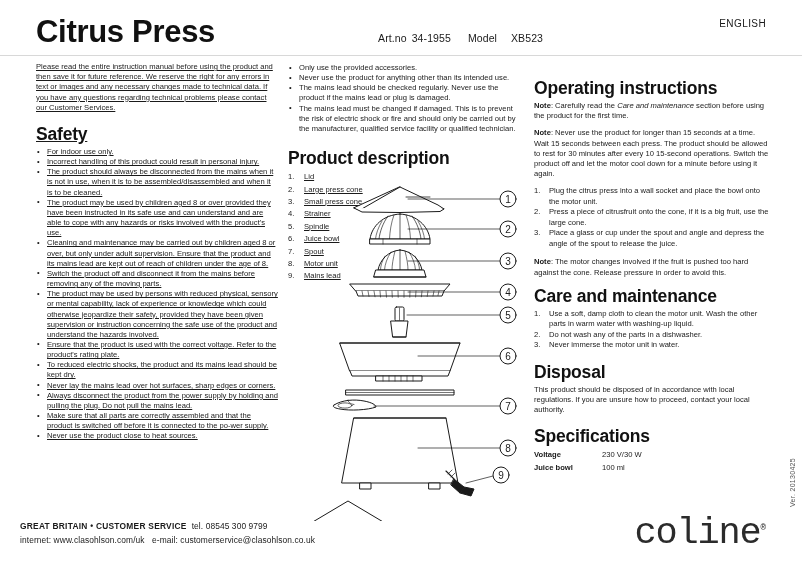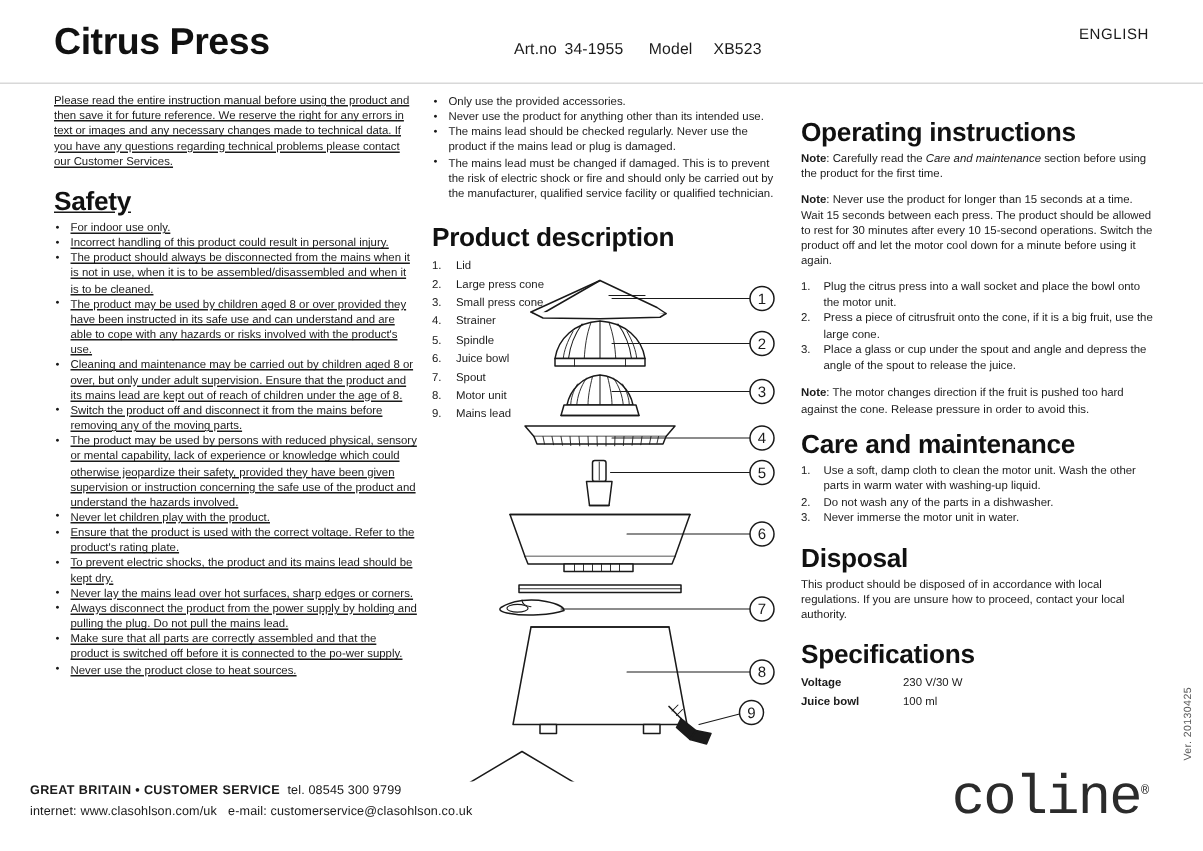--- a/index.html
+++ b/index.html
@@ -15,21 +15,21 @@
   }
   .page { position: relative; width: 802px; height: 567px; }
 
   
   .header {
     position: absolute;
     left: 36px; top: 14px; width: 730px; height: 40px;
     display: flex; align-items: baseline;
   }
   .title {
-    font-size: 25px;
+    font-size: 31px;
     font-weight: bold;
     letter-spacing: -0.3px;
     color: #111;
     margin: 0;
     white-space: nowrap;
   }
   .artinfo {
     margin-left: 163px;
     font-size: 10.5px;
     color: #1a1a1a;
@@ -114,21 +114,21 @@
     line-height: 10.5px;
     color: #1a1a1a;
     counter-increment: n;
   }
   ol.num > li::before {
     content: counter(n) ".";
     position: absolute;
     left: 0; top: 0;
     font-size: 7.6px;
   }
-  ol.num.parts > li { line-height: 12.4px; padding-left: 16px; }
+  ol.num.parts > li { line-height: 12.4px; padding-left: 16px; text-decoration: underline; }
 
   
   .pd-wrap { position: relative; }
   .figure {
     position: absolute;
     left: 0; top: 0;
     width: 235px; height: 350px;
     pointer-events: none;
   }
 
@@ -207,23 +207,22 @@
 
     <h2 class="sect">Safety</h2>
     <ul class="bul">
       <li>For indoor use only.</li>
       <li>Incorrect handling of this product could result in personal injury.</li>
       <li>The product should always be disconnected from the mains when it is not in use, when it is to be assembled/disassembled and when it is to be cleaned.</li>
       <li>The product may be used by children aged 8 or over provided they have been instructed in its safe use and can understand and are able to cope with any hazards or risks involved with the product's use.</li>
       <li>Cleaning and maintenance may be carried out by children aged 8 or over, but only under adult supervision. Ensure that the product and its mains lead are kept out of reach of children under the age of 8.</li>
       <li>Switch the product off and disconnect it from the mains before removing any of the moving parts.</li>
       <li>The product may be used by persons with reduced physical, sensory or mental capability, lack of experience or knowledge which could otherwise jeopardize their safety, provided they have been given supervision or instruction concerning the safe use of the product and understand the hazards involved.</li>
-      <li>Never let children play with the product.</li>
       <li>Ensure that the product is used with the correct voltage. Refer to the product's rating plate.</li>
-      <li>To prevent electric shocks, the product and its mains lead should be kept dry.</li>
+      <li>To reduced electric shocks, the product and its mains lead should be kept dry.</li>
       <li>Never lay the mains lead over hot surfaces, sharp edges or corners.</li>
       <li>Always disconnect the product from the power supply by holding and pulling the plug. Do not pull the mains lead.</li>
       <li>Make sure that all parts are correctly assembled and that the product is switched off before it is connected to the po-wer supply.</li>
       <li>Never use the product close to heat sources.</li>
     </ul>
   </div>
 
   <div class="col col2">
     <ul class="bul">
       <li>Only use the provided accessories.</li>
@@ -387,21 +386,21 @@
     <p class="body note"><span class="b">Note</span><span>: Carefully read the </span><span class="i">Care and maintenance</span><span> section before using the product for the first time.</span></p>
 
     <p class="body note"><span class="b">Note</span><span>: Never use the product for longer than 15 seconds at a time. Wait 15 seconds between each press. The product should be allowed to rest for 30 minutes after every 10 15-second operations. Switch the product off and let the motor cool down for a minute before using it again.</span></p>
 
     <ol class="num">
       <li>Plug the citrus press into a wall socket and place the bowl onto the motor unit.</li>
       <li>Press a piece of citrusfruit onto the cone, if it is a big fruit, use the large cone.</li>
       <li>Place a glass or cup under the spout and angle and depress the angle of the spout to release the juice.</li>
     </ol>
 
-    <p class="body note" style="margin-top:8px"><span class="b">Note</span><span>: The motor changes direction if the fruit is pushed too hard against the cone. Release pressure in order to avoid this.</span></p>
+    <p class="body note" style="margin-top:8px"><span class="b">Note</span><span>: The motor changes involved if the fruit is pushed too hard against the cone. Release pressure in order to avoid this.</span></p>
 
     <h2 class="sect tight">Care and maintenance</h2>
     <ol class="num">
       <li>Use a soft, damp cloth to clean the motor unit. Wash the other parts in warm water with washing-up liquid.</li>
       <li>Do not wash any of the parts in a dishwasher.</li>
       <li>Never immerse the motor unit in water.</li>
     </ol>
 
     <h2 class="sect">Disposal</h2>
     <p class="body">This product should be disposed of in accordance with local regulations. If you are unsure how to proceed, contact your local authority.</p>

